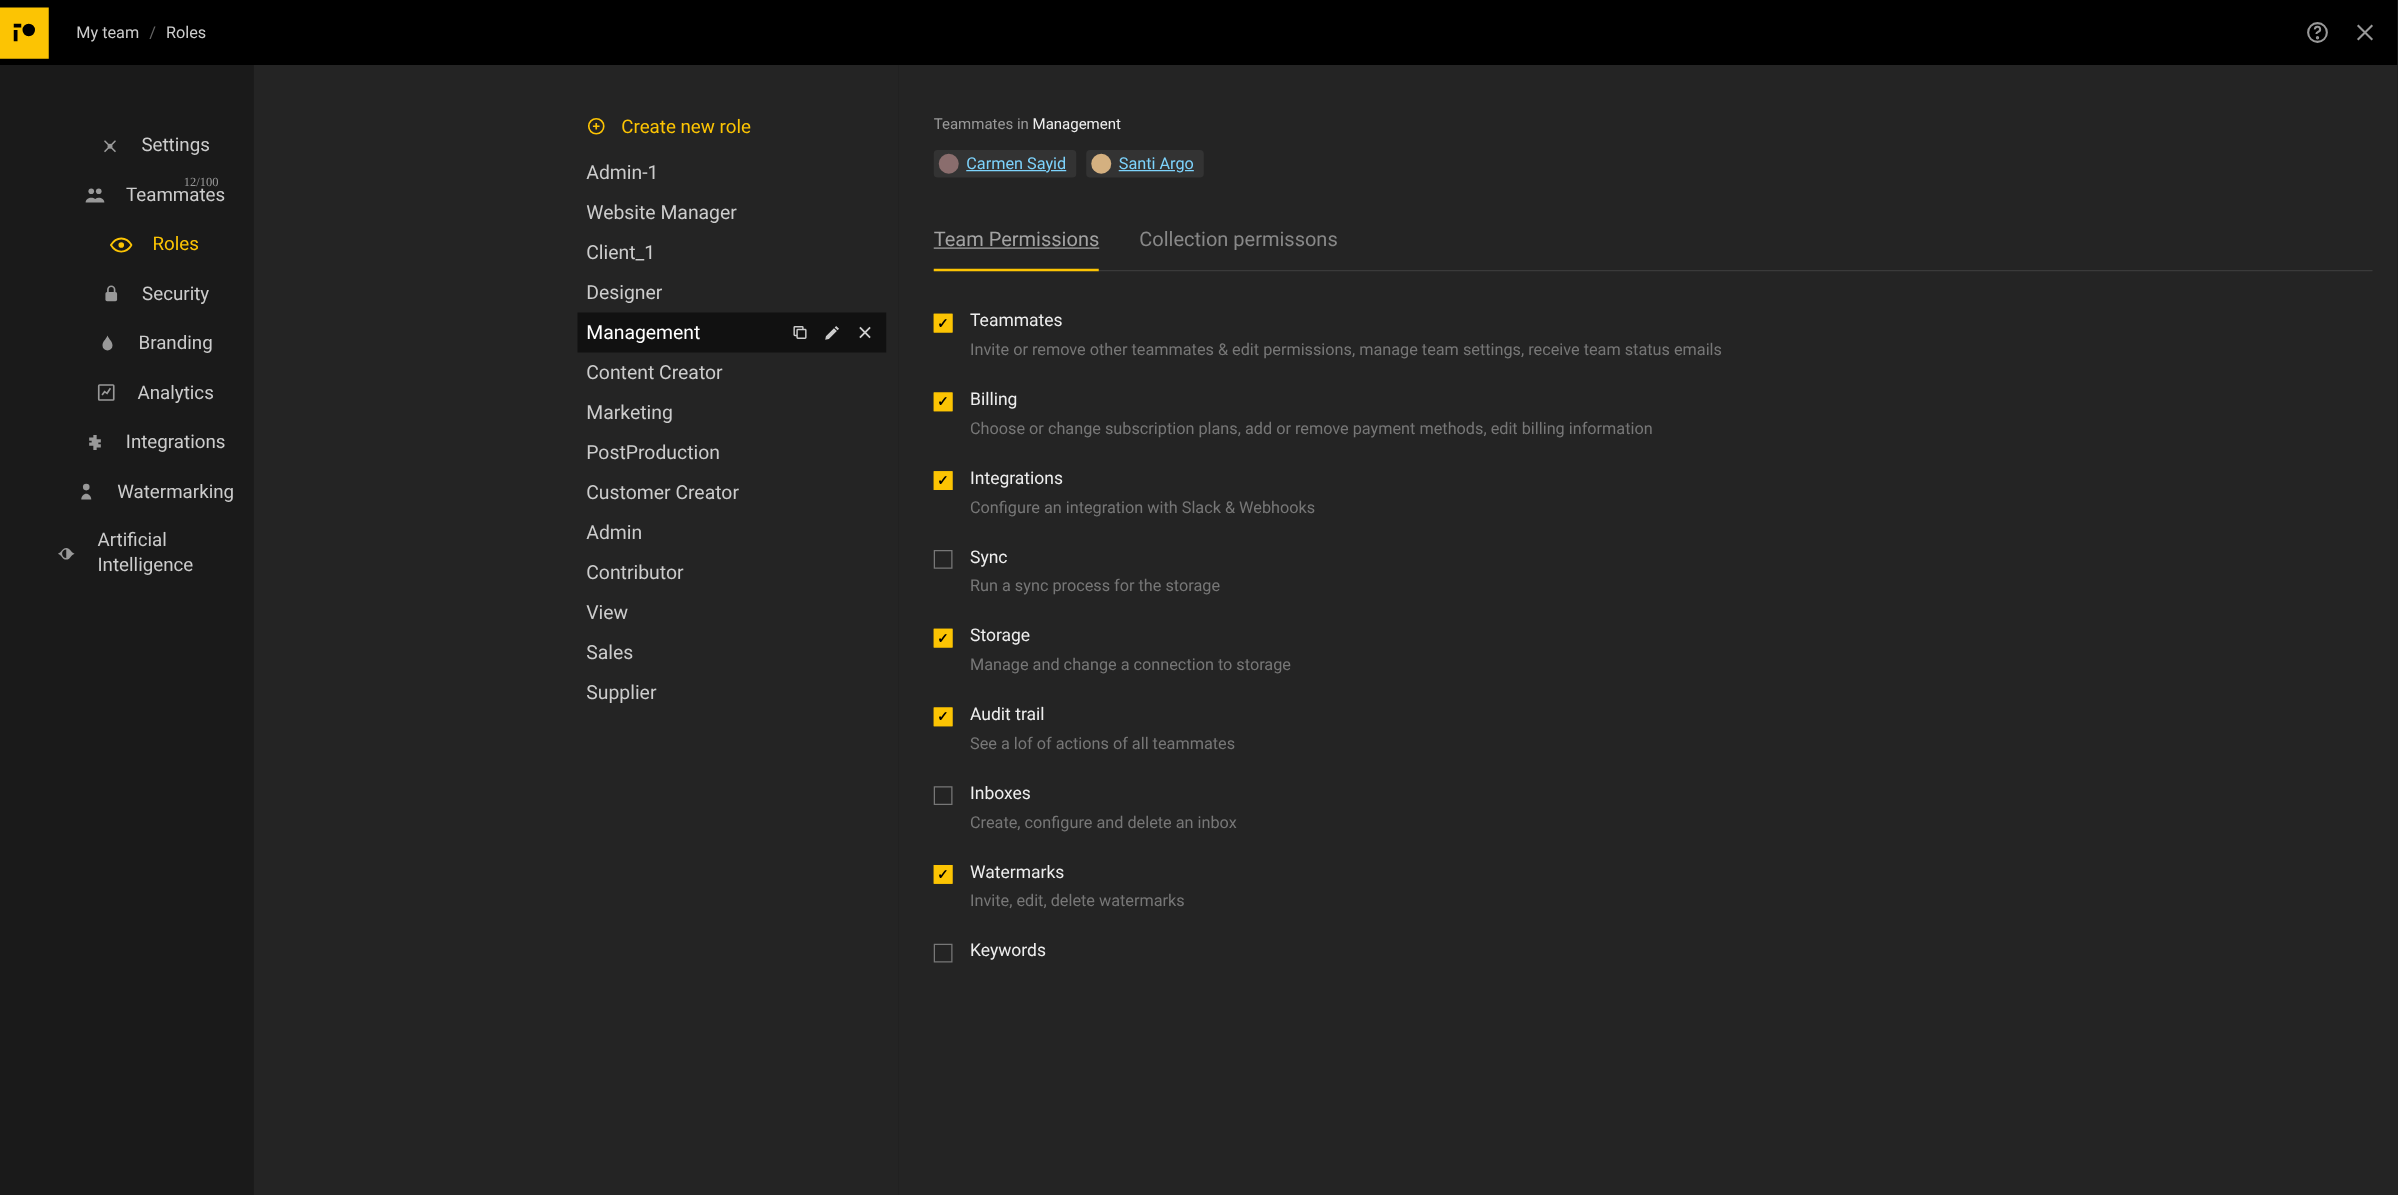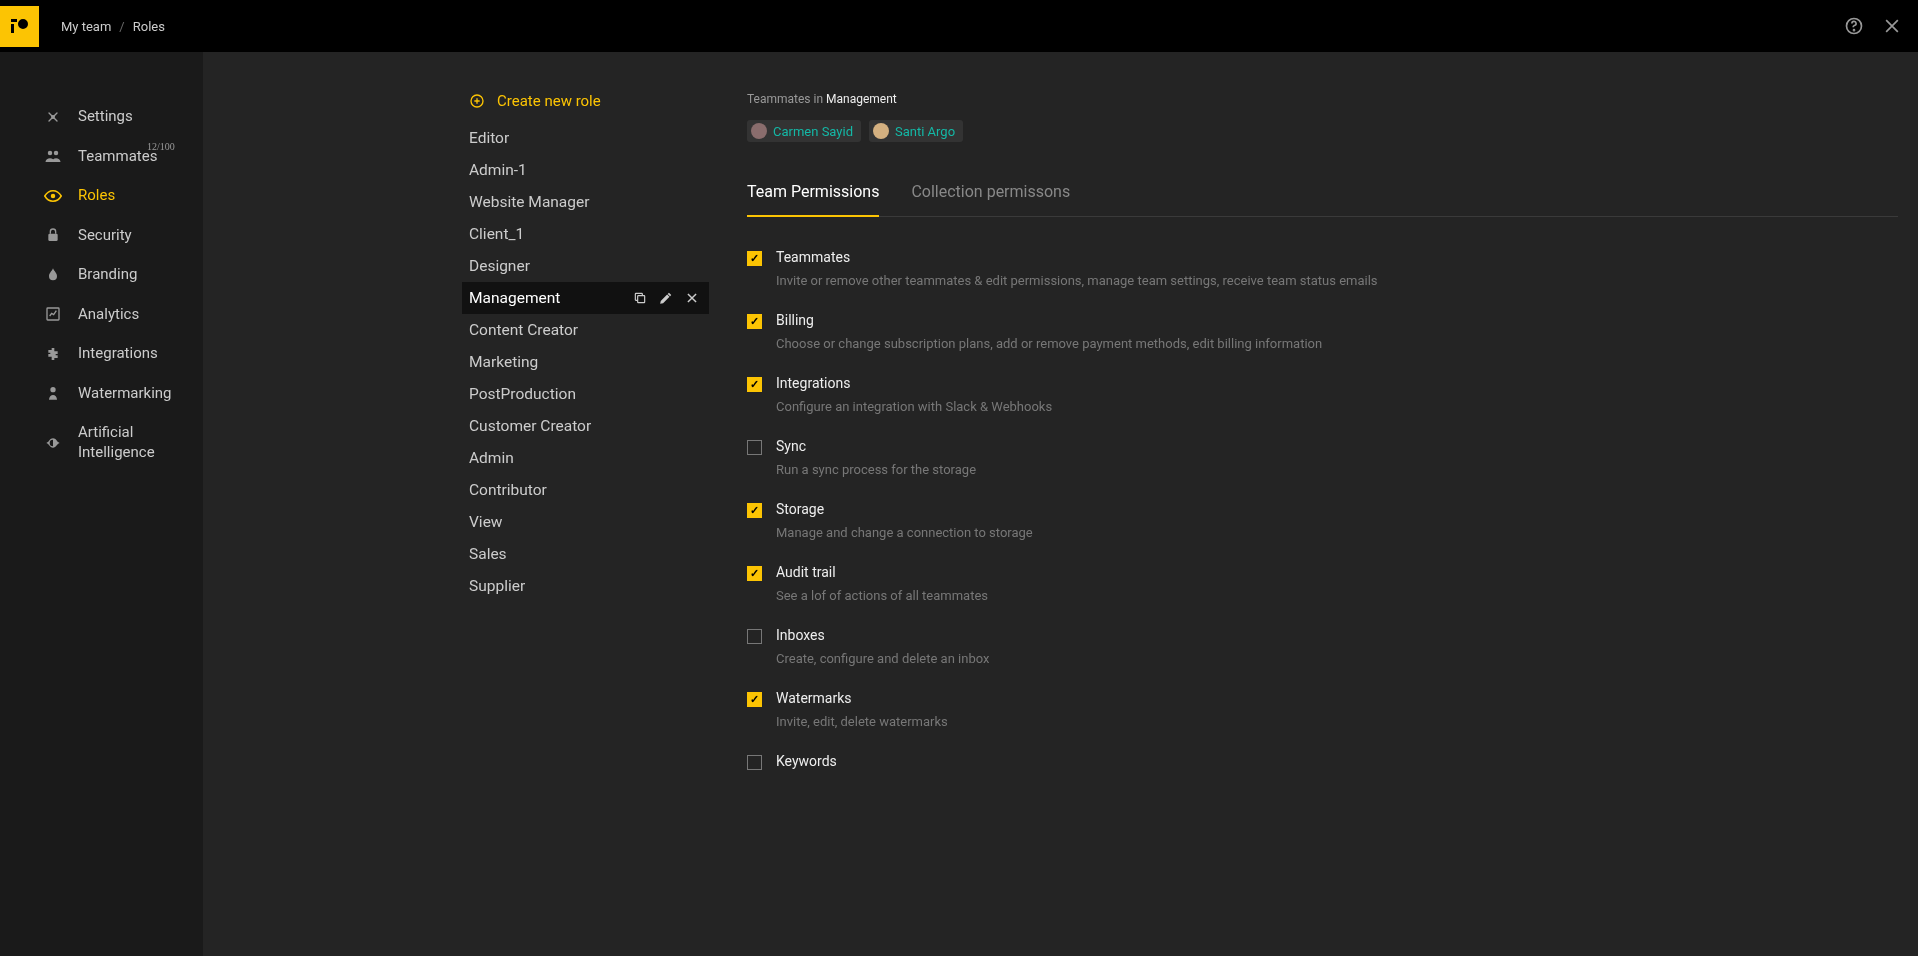--- a/index.html
+++ b/index.html
@@ -73,20 +73,21 @@
     }
     .sidebar-item {
       display: flex;
       align-items: center;
       gap: 16px;
       padding: 10px 0 10px 44px;
       cursor: pointer;
       color: #ccc;
       font-size: 15px;
       position: relative;
+      justify-content: center;
     }
     .sidebar-item.active {
       color: #fcc403;
     }
     .sidebar-item.active .sidebar-icon {
       color: #fcc403;
     }
     .sidebar-icon {
       width: 18px;
       height: 18px;
@@ -170,21 +171,22 @@
       margin-bottom: 40px;
     }
     .chip {
       display: flex;
       align-items: center;
       gap: 6px;
       background: #333;
       border-radius: 3px;
       padding: 3px 8px 3px 4px;
       font-size: 13px;
-      color: #14b8a6;
+      color: #7dd3fc;
+      text-decoration: underline;
     }
     .chip-avatar {
       width: 16px;
       height: 16px;
       border-radius: 50%;
       background: #666;
       flex-shrink: 0;
     }
     .tabs {
       display: flex;
@@ -194,22 +196,23 @@
     }
     .tab {
       padding: 0 0 14px 0;
       font-size: 16px;
       color: #888;
       cursor: pointer;
       border-bottom: 2px solid transparent;
       margin-bottom: -1px;
     }
     .tab.active {
-      color: #ffffff;
+      color: #a3a3a3;
       border-bottom-color: #fcc403;
+      text-decoration: underline;
     }
     .permissions {
       display: flex;
       flex-direction: column;
       gap: 24px;
       padding-bottom: 40px;
     }
     .perm-item {
       display: flex;
       gap: 14px;
@@ -372,23 +375,20 @@
       <span>
         <svg width="16" height="16" viewBox="0 0 24 24" fill="none" stroke="currentColor" stroke-width="2">
             <circle cx="12" cy="12" r="9"></circle>
             <path d="M12 8 v8 M8 12 h8"></path>
           </svg>
       </span>
       <span>Create new role</span>
     </div>
     <div class="roles-list" id="roles-list">
         <div class="role-item">
-          <span>Editor</span>
-        </div>
-        <div class="role-item">
           <span>Admin-1</span>
         </div>
         <div class="role-item">
           <span>Website Manager</span>
         </div>
         <div class="role-item">
           <span>Client_1</span>
         </div>
         <div class="role-item">
           <span>Designer</span>

